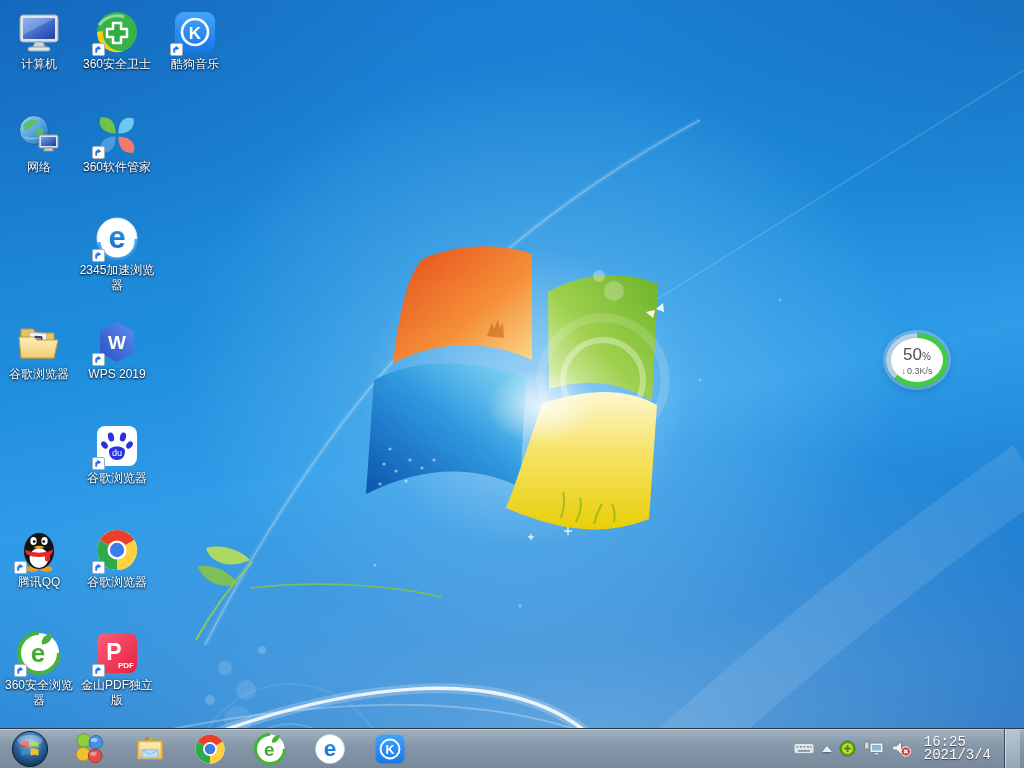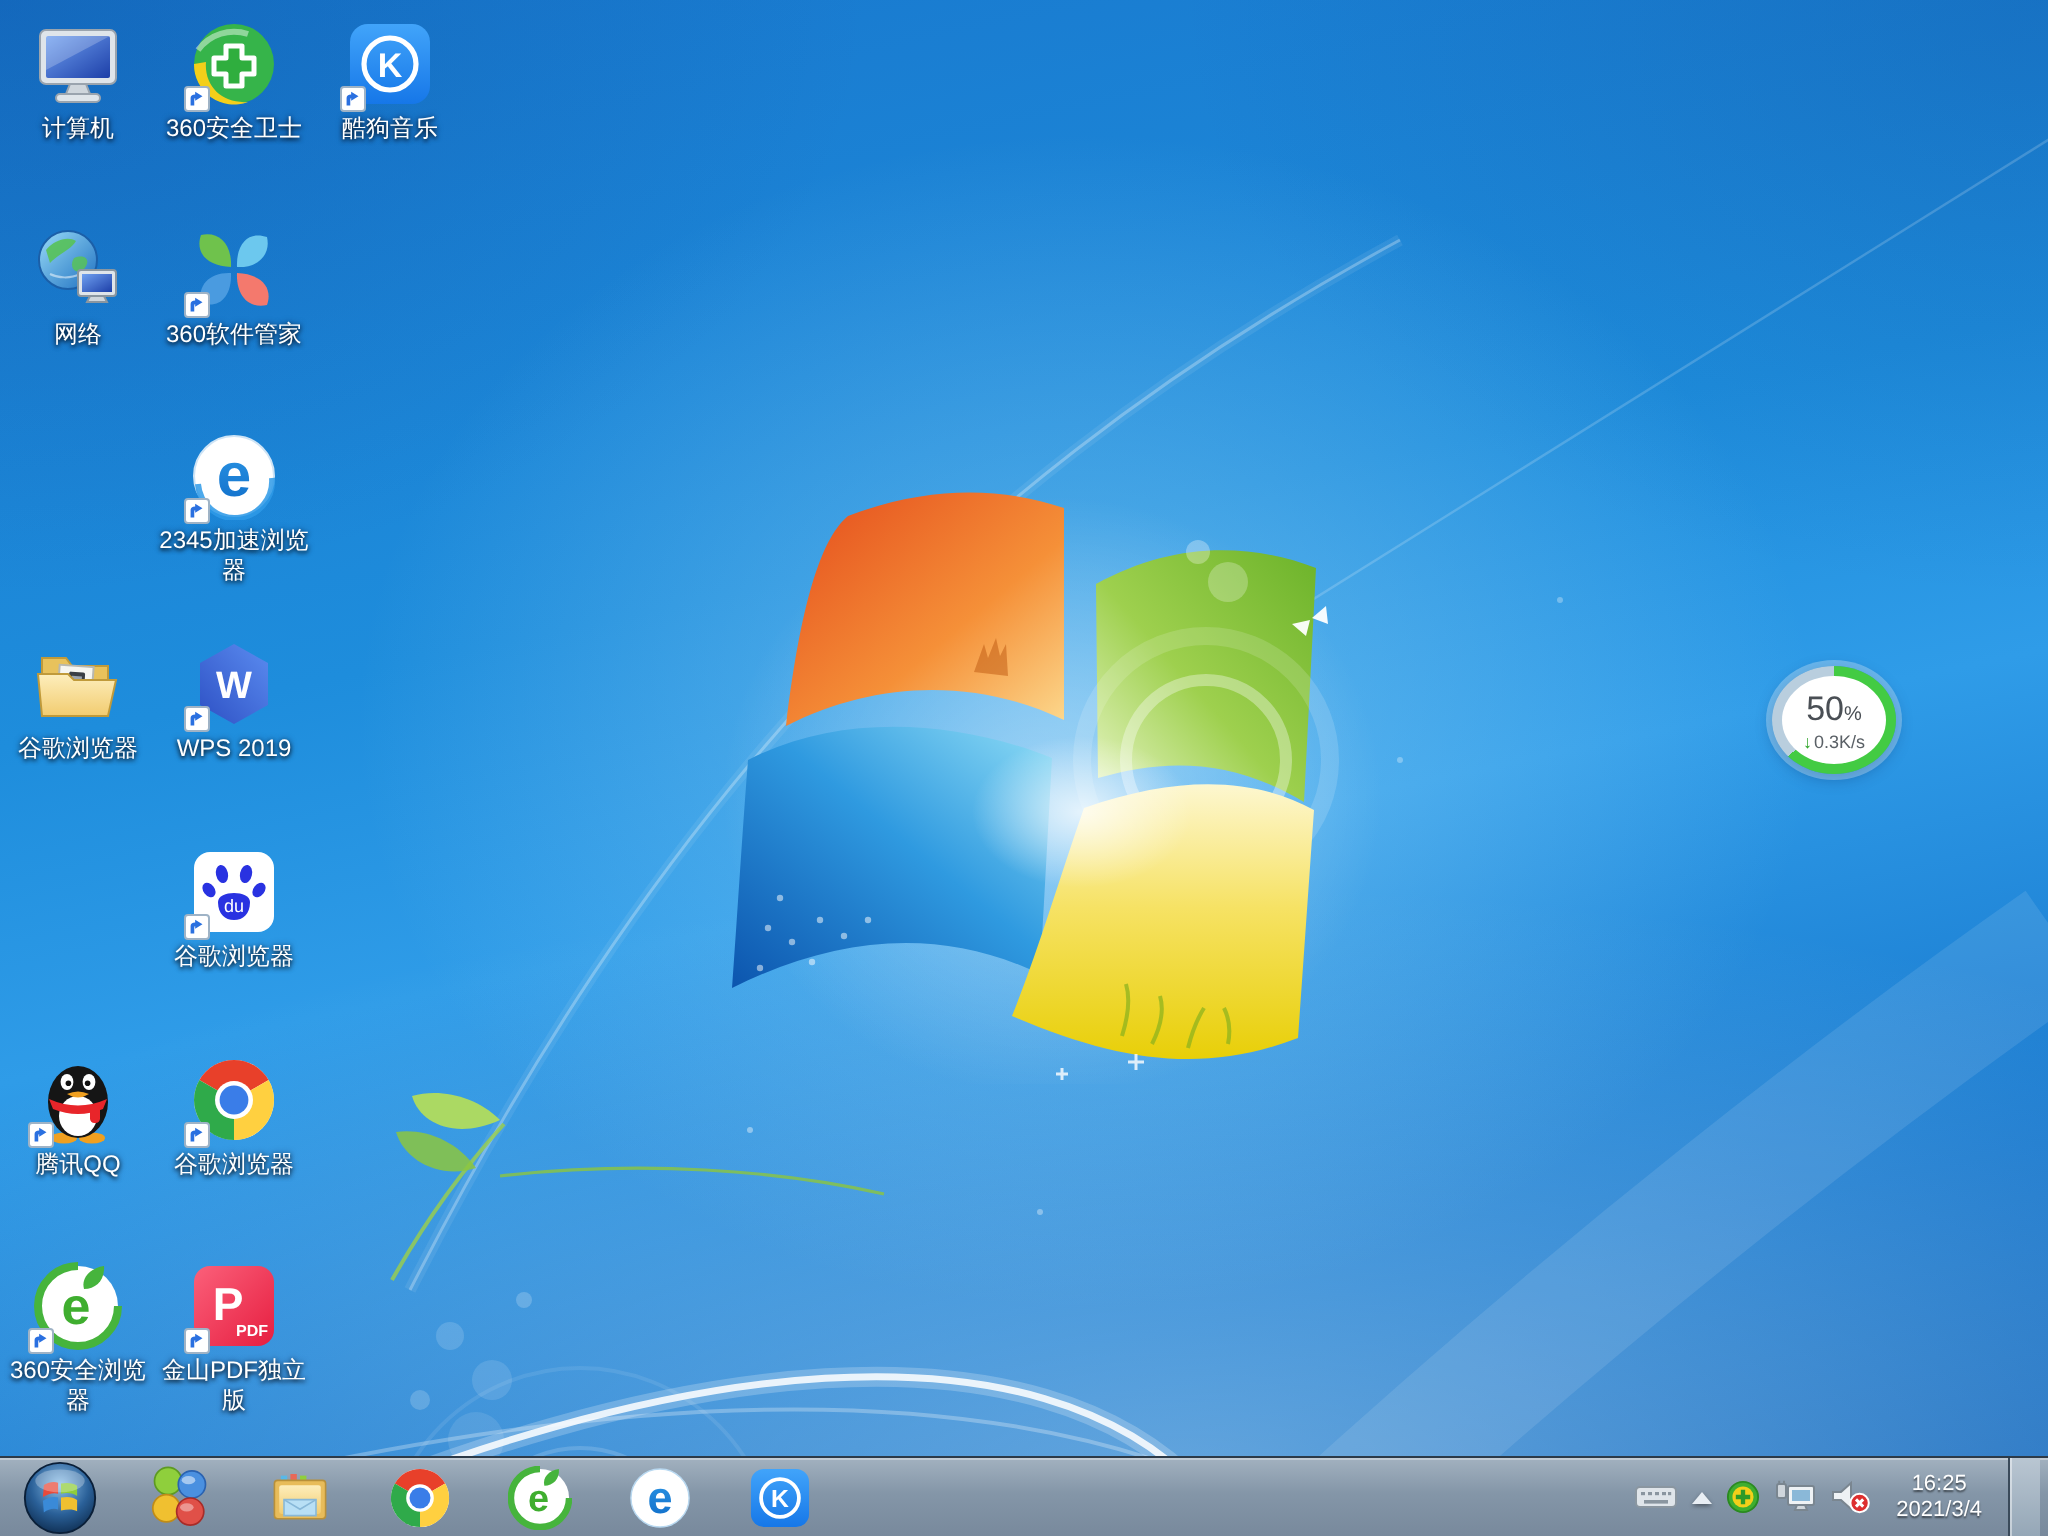--- a/index.html
+++ b/index.html
@@ -42,21 +42,21 @@
           background:linear-gradient(#a2b1bf,#8496a8 45%,#78899c);
           border-top:1px solid #2c3a48;box-shadow:inset 0 1px 0 rgba(255,255,255,.35);box-sizing:border-box;}
   .tb-left{display:flex;align-items:center;}
   .tb-item{width:60px;height:39px;display:flex;align-items:center;justify-content:center;background:none;border:none;padding:0;cursor:pointer;}
   .tb-item svg{display:block;}
   .tb-spacer{flex:1;}
   .tray{display:flex;align-items:center;gap:7px;padding-right:4px;}
   .tray-ic{display:flex;align-items:center;justify-content:center;cursor:pointer;}
   .tri-up{width:0;height:0;border-left:5px solid transparent;border-right:5px solid transparent;border-bottom:6px solid #e8eef4;
           filter:drop-shadow(0 1px 1px rgba(0,0,0,.4));}
-  .clock{color:#fff;font-size:11px;line-height:13px;text-align:center;text-shadow:0 1px 1px rgba(0,0,0,.55);padding:0 6px;cursor:default;}
+  .clock{color:#fff;font-size:14px;line-height:13px;text-shadow:0 1px 1px rgba(0,0,0,.55);padding:0 6px;cursor:default;font-family:Liberation Mono, monospace;}
   .show-desktop{width:15px;height:40px;background:linear-gradient(#b9c6d2,#94a6b6);border-left:1px solid #3a4a5a;
           box-shadow:inset 1px 0 0 rgba(255,255,255,.45);cursor:pointer;}
 </style>
 </head>
 <body>
 
 <svg width="0" height="0" style="position:absolute">
   <defs>
     <linearGradient id="g_scr" x1="0" y1="0" x2="1" y2="1">
         <stop offset="0" stop-color="#6fa0f0"></stop>

